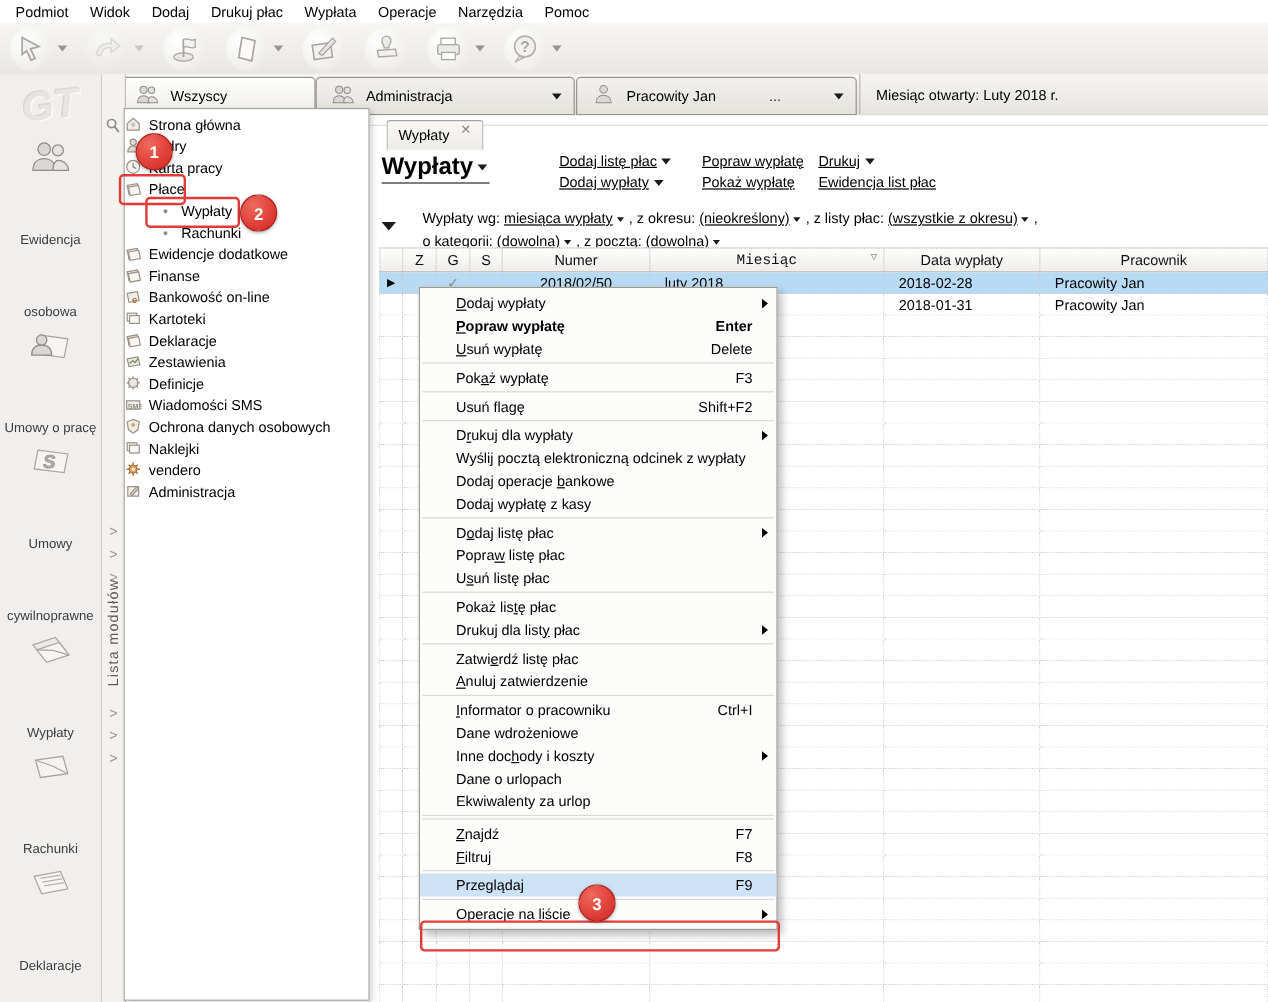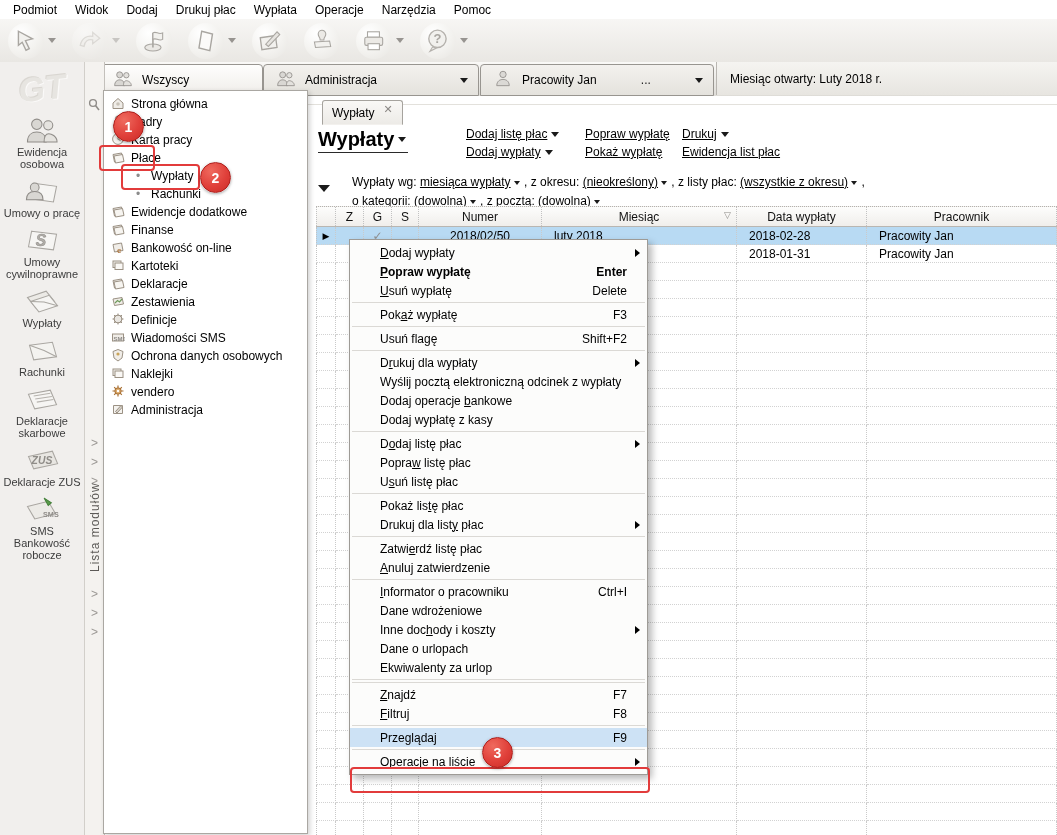--- a/index.html
+++ b/index.html
@@ -28,33 +28,33 @@
   .tri{width:0;height:0;border-left:4px solid transparent;border-right:4px solid transparent;border-top:5px solid #1a1a1a;display:inline-block;}
   .ctab .tri{margin-left:auto;}
   .monthinfo{position:absolute;left:632px;top:0;right:0;height:33px;border-left:1px solid #b9b6b1;
              background:linear-gradient(#f5f4f1,#e7e5e0);display:flex;align-items:center;padding-left:13px;}
   
   .sidebar{position:absolute;left:0;top:62px;width:84px;bottom:0;background:#f1efed;}
   .gtlogo{margin:6px 4px 8px;text-align:center;font-size:34px;line-height:40px;font-weight:bold;font-style:italic;
           color:#e7e5e1;text-shadow:1px 1px 0 #fbfaf9,-1px -1px 0 #d9d6d1;transform:rotate(-6deg);}
   .mod{display:flex;flex-direction:column;align-items:center;margin-bottom:7px;cursor:default;}
   .mod .icn svg{width:42px;height:27px;}
-  .mod .ml{font-size:11px;line-height:12px;color:#3c3c3c;text-align:center;}
+  .mod .ml{font-size:11px;line-height:12px;color:#3c3c3c;text-align:center;margin-top:48px;}
   
   .handle{position:absolute;left:84px;top:62px;width:19px;bottom:0;background:#f4f2ef;
           border-left:1px solid #d2cfca;border-right:1px solid #c3c0bb;}
   .handle .pin{position:absolute;top:36px;left:2px;}
   .chevs{position:absolute;left:0;width:100%;display:flex;flex-direction:column;align-items:center;gap:7px;
          color:#9b9894;font-size:12px;line-height:12px;}
   .vtext{position:absolute;top:412px;left:0;width:100%;height:106px;display:flex;align-items:center;justify-content:center;
          writing-mode:vertical-rl;transform:rotate(180deg);color:#5c5a57;font-size:12px;letter-spacing:1px;}
   
   .treepanel{position:absolute;left:103px;top:90px;width:203px;bottom:1px;background:#fff;border:1px solid #aaa7a2;
              box-shadow:2px 2px 5px rgba(0,0,0,.18);z-index:20;padding-top:4px;}
-  .titem{height:18px;display:flex;align-items:center;gap:6px;padding-left:7px;white-space:nowrap;cursor:default;}
+  .titem{height:18px;display:flex;align-items:center;gap:6px;white-space:nowrap;cursor:default;}
   .titem.ind{padding-left:27px;}
   .titem .icn svg{width:14px;height:14px;}
   .titem .bullet{color:#8b8b8b;font-size:12px;width:14px;text-align:center;}
   
   .content{position:absolute;left:307px;top:96px;right:0;bottom:0;background:#fff;}
   .tabline{position:absolute;left:0;right:0;top:8px;height:1px;background:#e3e1dc;}
   .doctab{position:absolute;left:15px;top:4px;height:23px;display:flex;align-items:center;gap:9px;padding:0 9px;
           background:linear-gradient(#f9f8f6,#edebe7);border:1px solid #a6a39e;border-bottom:1px solid #f3f1ee;border-radius:3px 3px 0 0;}
   .doctab .x{color:#8a8784;font-size:11px;line-height:11px;align-self:flex-start;margin-top:3px;cursor:pointer;}
   .pagetitle{position:absolute;left:11px;top:32px;font-size:20px;font-weight:bold;border-bottom:1px solid #2a2a2a;
@@ -474,21 +474,21 @@
       <div id="fline1"><span class="ft">Wypłaty wg: </span><span class="link">miesiąca wypłaty</span><span class="tri"></span><span class="ft"> , z okresu:  </span><span class="link">(nieokreślony)</span><span class="tri"></span><span class="ft"> , z listy płac: </span><span class="link">(wszystkie z okresu)</span><span class="tri"></span><span class="ft"> ,</span></div>
       <div id="fline2"><span class="ft">o kategorii:  </span><span class="link">(dowolna)</span><span class="tri"></span><span class="ft"> , z pocztą: </span><span class="link">(dowolna)</span><span class="tri"></span></div>
     </div>
     <div class="table" id="tbl">
         <div class="trow thead">
           <div class="tcell first" style="width: 20px;"></div>
           <div class="tcell" style="width: 28px;">Z</div>
           <div class="tcell" style="width: 28px;">G</div>
           <div class="tcell" style="width: 27px;">S</div>
           <div class="tcell" style="width: 123px;">Numer</div>
-          <div class="tcell" style="width: 195px;">Miesiąc<span class="sort">▽</span></div>
+          <div class="tcell" style="width: 195px; font-family: Liberation Mono, monospace;">Miesiąc<span class="sort">▽</span></div>
           <div class="tcell" style="width: 130px;">Data wypłaty</div>
           <div class="tcell" style="width: 190px;">Pracownik</div>
         </div>
         <div class="trow drow sel">
           <div class="tcell first marker" style="width: 20px;">▶</div>
           <div class="tcell" style="width: 28px;"></div>
           <div class="tcell" style="width: 28px;">
             <span class="chk">✓</span>
           </div>
           <div class="tcell" style="width: 27px;"></div>

